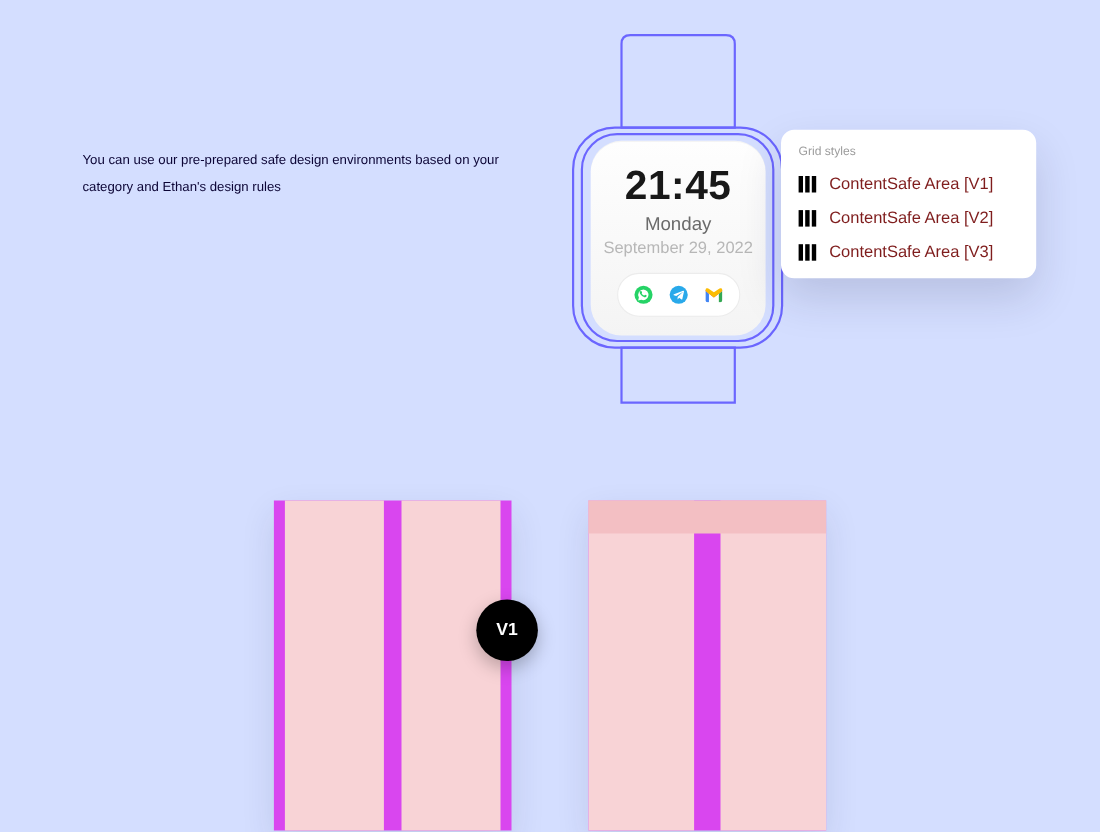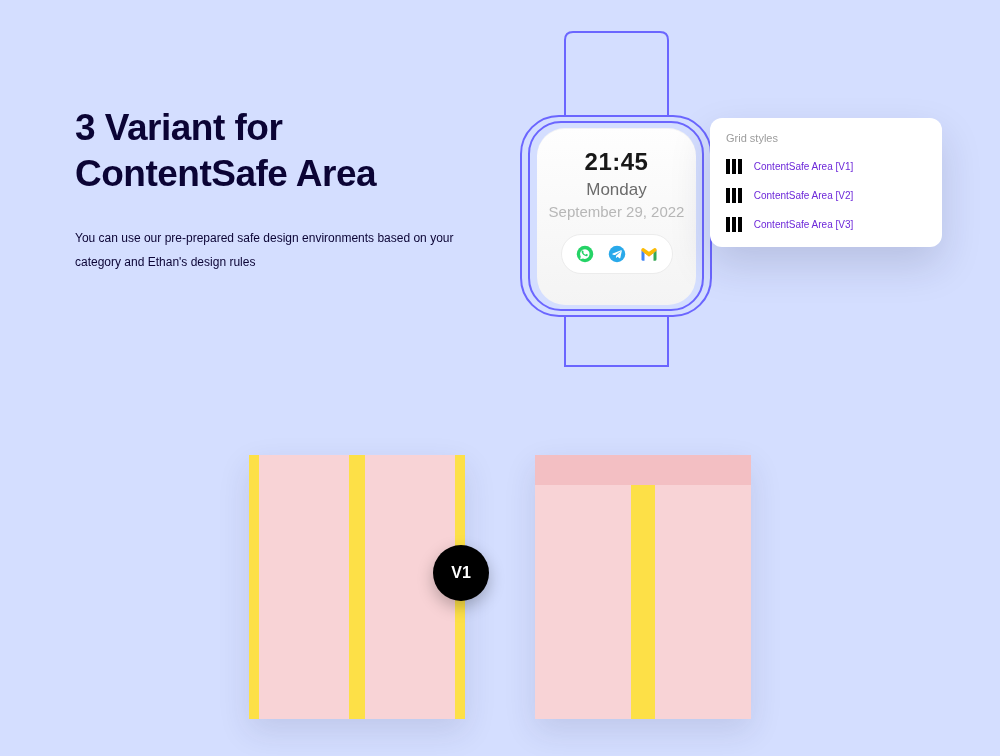--- a/index.html
+++ b/index.html
@@ -49,21 +49,21 @@
       left: 32px;
       top: 98px;
       width: 159px;
       height: 177px;
       background: linear-gradient(180deg,#fefefe,#f4f4f4);
       border-radius: 28px;
       padding: 20px 10px 12px 10px;
       text-align: center;
       box-shadow: 0 1px 0 rgba(0,0,0,.04) inset;
     }
-    .watch-time   { font-size: 24px; font-weight: 600; color:#181818; letter-spacing:.5px;}
+    .watch-time   { font-size: 37px; font-weight: 600; color:#181818; letter-spacing:.5px;}
     .watch-day    { font-size: 17px; color:#6b6b6b; margin-top:4px; }
     .watch-date   { font-size: 15px;  color:#b7b7b7; margin-top:3px; }
     .watch-apps {
       margin: 14px auto 0 auto;
       width: 112px; height: 40px;
       background:#fff; border:1px solid #ececec;
       border-radius: 22px;
       display:flex; align-items:center; justify-content:center; gap:14px;
     }
     .watch-apps span{ display:inline-flex; }
@@ -85,33 +85,33 @@
     .popover .row{
       display:flex; align-items:center; gap:12px;
       padding:7px 0;
       cursor:pointer;
     }
     .popover .row .bars{ display:flex; gap:2.2px; }
     .popover .row .bars i{
       width:3.8px; height:15px; background:#000; display:block;
     }
     .popover .row span{
-      font-size:10px; color:#6d28d9; font-weight:500;
+      font-size:15px; color:#7f1d1d; font-weight:500;
     }
 
     
     .cards {
       position:absolute;
       left:0; right:0; top:455px;
       display:flex; justify-content:center; gap:70px;
     }
     .card {
       width: 216px;
-      height: 264px;         
-      background:#fde047;
+      height: 300px;         
+      background:#d946ef;
       position:relative;
       box-shadow: 0 12px 30px rgba(40,40,80,.12);
     }
     
     .pink { position:absolute; background:#f8d3d6; }
     
     .v1 .pink.a{ left:10px; top:0; width:90px; height:100%; }
     .v1 .pink.b{ right:10px; top:0; width:90px; height:100%; }
     
     .v2 .pink.h{ left:0; top:0;  width:100%; height:30px; background:#f3bfc3;}
@@ -132,21 +132,20 @@
       border-radius:50%;
       display:flex; align-items:center; justify-content:center;
       font-size:16px; font-weight:700;
       box-shadow:0 6px 16px rgba(0,0,0,.25);
     }
   </style>
 </head>
 <body>
 
 <div class="text-block">
-  <h1>3 Variant for ContentSafe Area</h1>
   <p>You can use our pre-prepared safe design environments based on your category and Ethan's design rules</p>
 </div>
 
 <div class="watch-wrap">
 
   <svg width="230" height="340" viewBox="0 0 230 340">
     <g fill="none" stroke="#6b66ff" stroke-width="2">
 
       <path d="M60 10 Q60 2 68 2 H155 Q163 2 163 10 V86 H60 Z"></path>
 

